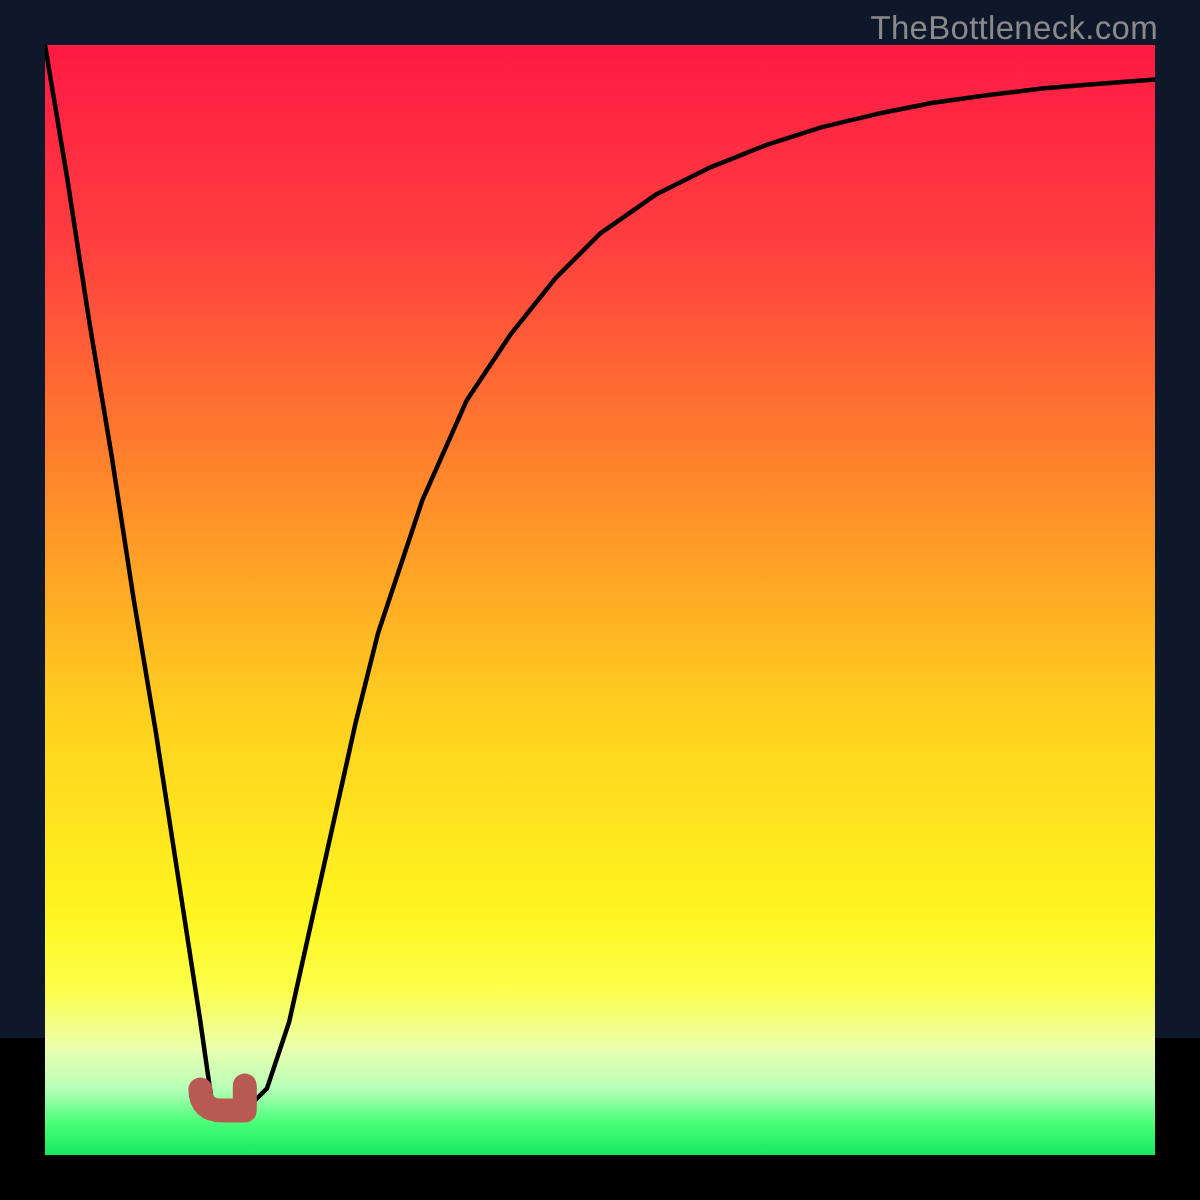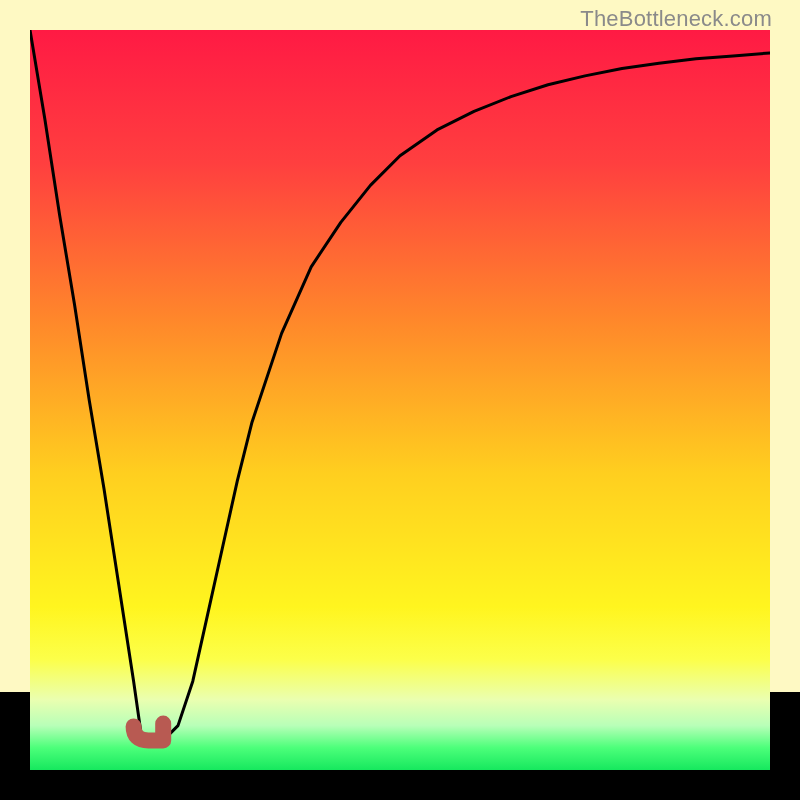--- a/index.html
+++ b/index.html
@@ -9,21 +9,21 @@
     height: 800px;
     background: #000;
     overflow: hidden;
   }
   .frame {
     position: absolute;
     left: 0;
     top: 0;
     width: 800px;
     height: 692px;
-    background: #fef9c3;
+    background: #0f172a;
   }
   .plot-area {
     position: absolute;
     left: 30px;
     top: 30px;
     width: 740px;
     height: 740px;
     overflow: hidden;
   }
   .gradient {

